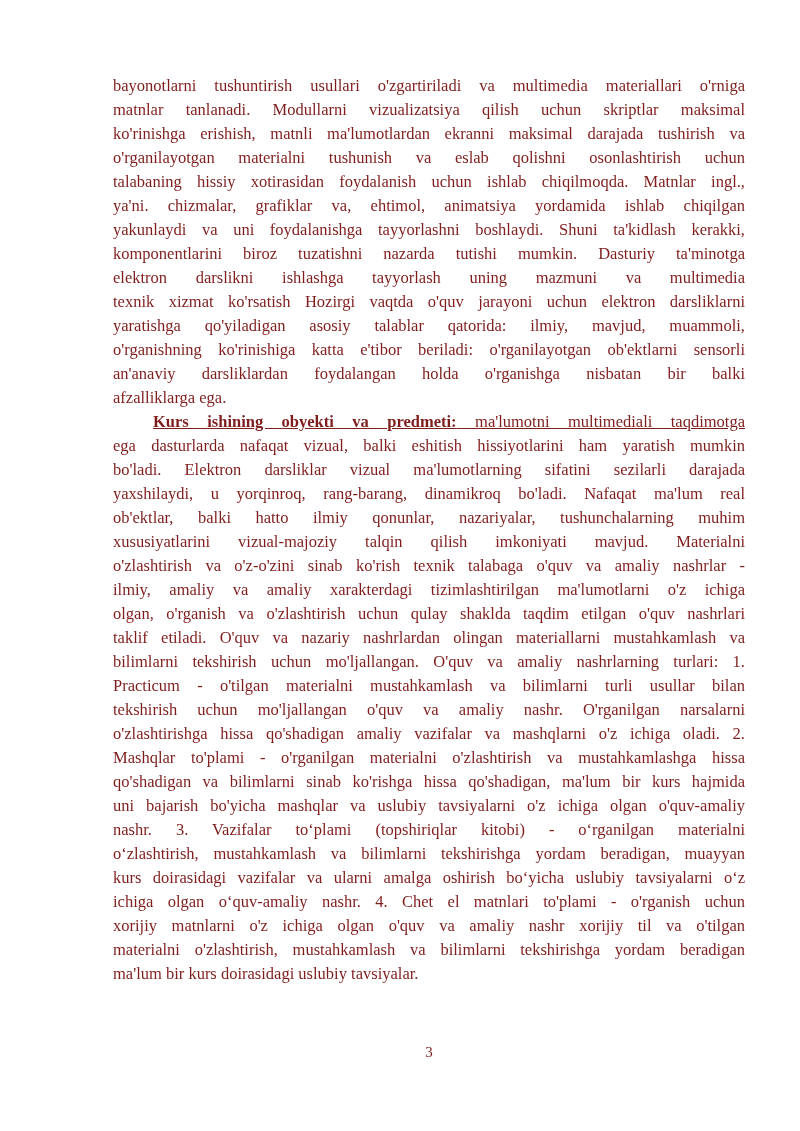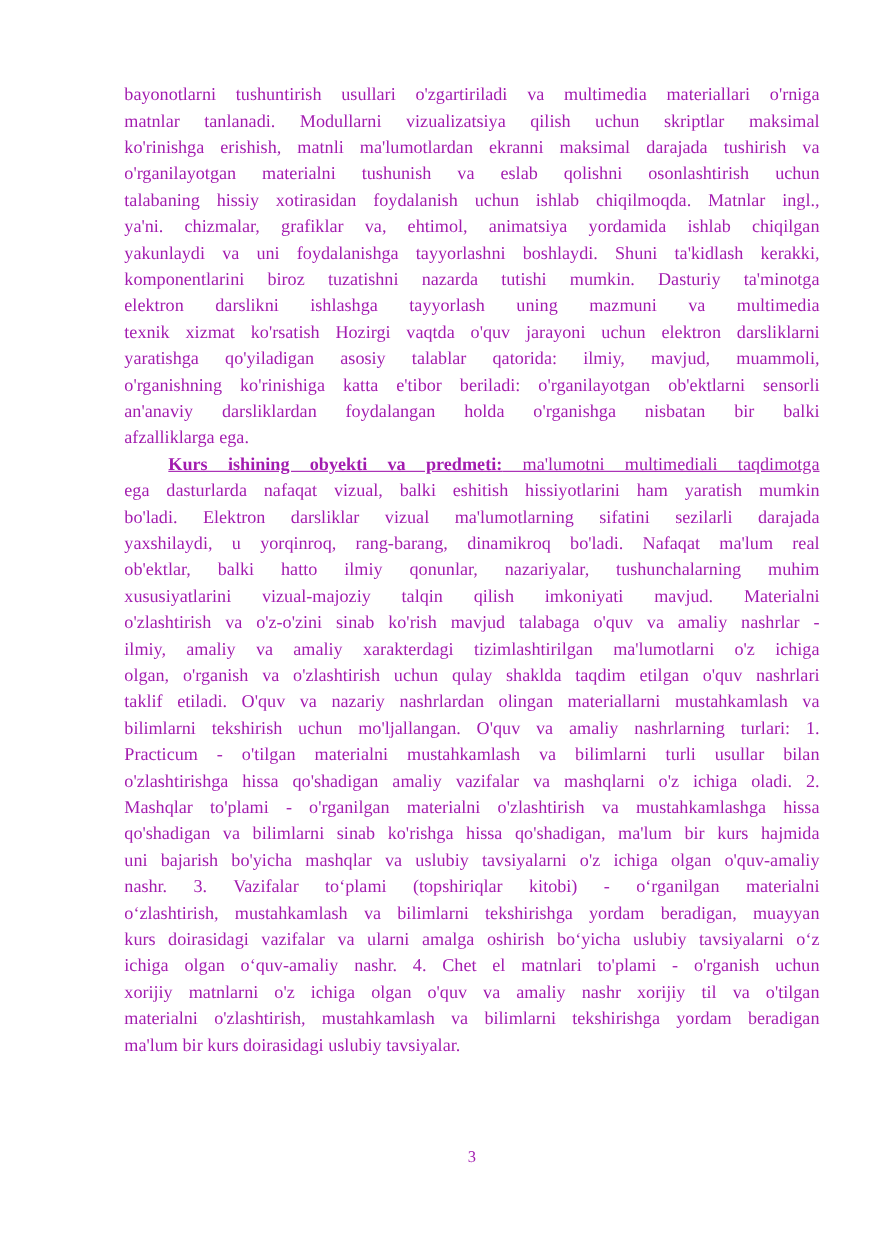--- a/index.html
+++ b/index.html
@@ -7,21 +7,21 @@
     padding: 0;
     background: #ffffff;
   }
   .page {
     position: relative;
     width: 800px;
     height: 1131px;
     background: #ffffff;
     overflow: hidden;
     font-family: "Liberation Serif", "DejaVu Serif", serif;
-    color: #a21caf;
+    color: #7f1d1d;
   }
   .text-block {
     position: absolute;
     left: 113px;
     top: 74px;
     width: 632px;
     font-size: 16.5px;
     line-height: 24px;
   }
   .line {
@@ -67,26 +67,27 @@
       <div class="line">yaratishga qo'yiladigan asosiy talablar qatorida: ilmiy, mavjud, muammoli,</div>
       <div class="line">o'rganishning ko'rinishiga katta e'tibor beriladi: o'rganilayotgan ob'ektlarni sensorli</div>
       <div class="line">an'anaviy darsliklardan foydalangan holda o'rganishga nisbatan bir balki</div>
       <div class="line last">afzalliklarga ega.</div>
       <div class="line indent"><b>Kurs ishining obyekti va predmeti:</b> ma'lumotni multimediali taqdimotga</div>
       <div class="line">ega dasturlarda nafaqat vizual, balki eshitish hissiyotlarini ham yaratish mumkin</div>
       <div class="line">bo'ladi. Elektron darsliklar vizual ma'lumotlarning sifatini sezilarli darajada</div>
       <div class="line">yaxshilaydi, u yorqinroq, rang-barang, dinamikroq bo'ladi. Nafaqat ma'lum real</div>
       <div class="line">ob'ektlar, balki hatto ilmiy qonunlar, nazariyalar, tushunchalarning muhim</div>
       <div class="line">xususiyatlarini vizual-majoziy talqin qilish imkoniyati mavjud. Materialni</div>
-      <div class="line">o'zlashtirish va o'z-o'zini sinab ko'rish mavjud talabaga o'quv va amaliy nashrlar -</div>
+      <div class="line">o'zlashtirish va o'z-o'zini sinab ko'rish texnik talabaga o'quv va amaliy nashrlar -</div>
       <div class="line">ilmiy, amaliy va amaliy xarakterdagi tizimlashtirilgan ma'lumotlarni o'z ichiga</div>
       <div class="line">olgan, o'rganish va o'zlashtirish uchun qulay shaklda taqdim etilgan o'quv nashrlari</div>
       <div class="line">taklif etiladi. O'quv va nazariy nashrlardan olingan materiallarni mustahkamlash va</div>
       <div class="line">bilimlarni tekshirish uchun mo'ljallangan. O'quv va amaliy nashrlarning turlari: 1.</div>
       <div class="line">Practicum - o'tilgan materialni mustahkamlash va bilimlarni turli usullar bilan</div>
+      <div class="line">tekshirish uchun mo'ljallangan o'quv va amaliy nashr. O'rganilgan narsalarni</div>
       <div class="line">o'zlashtirishga hissa qo'shadigan amaliy vazifalar va mashqlarni o'z ichiga oladi. 2.</div>
       <div class="line">Mashqlar to'plami - o'rganilgan materialni o'zlashtirish va mustahkamlashga hissa</div>
       <div class="line">qo'shadigan va bilimlarni sinab ko'rishga hissa qo'shadigan, ma'lum bir kurs hajmida</div>
       <div class="line">uni bajarish bo'yicha mashqlar va uslubiy tavsiyalarni o'z ichiga olgan o'quv-amaliy</div>
       <div class="line">nashr. 3. Vazifalar to‘plami (topshiriqlar kitobi) - o‘rganilgan materialni</div>
       <div class="line">o‘zlashtirish, mustahkamlash va bilimlarni tekshirishga yordam beradigan, muayyan</div>
       <div class="line">kurs doirasidagi vazifalar va ularni amalga oshirish bo‘yicha uslubiy tavsiyalarni o‘z</div>
       <div class="line">ichiga olgan o‘quv-amaliy nashr. 4. Chet el matnlari to'plami - o'rganish uchun</div>
       <div class="line">xorijiy matnlarni o'z ichiga olgan o'quv va amaliy nashr xorijiy til va o'tilgan</div>
       <div class="line">materialni o'zlashtirish, mustahkamlash va bilimlarni tekshirishga yordam beradigan</div>

